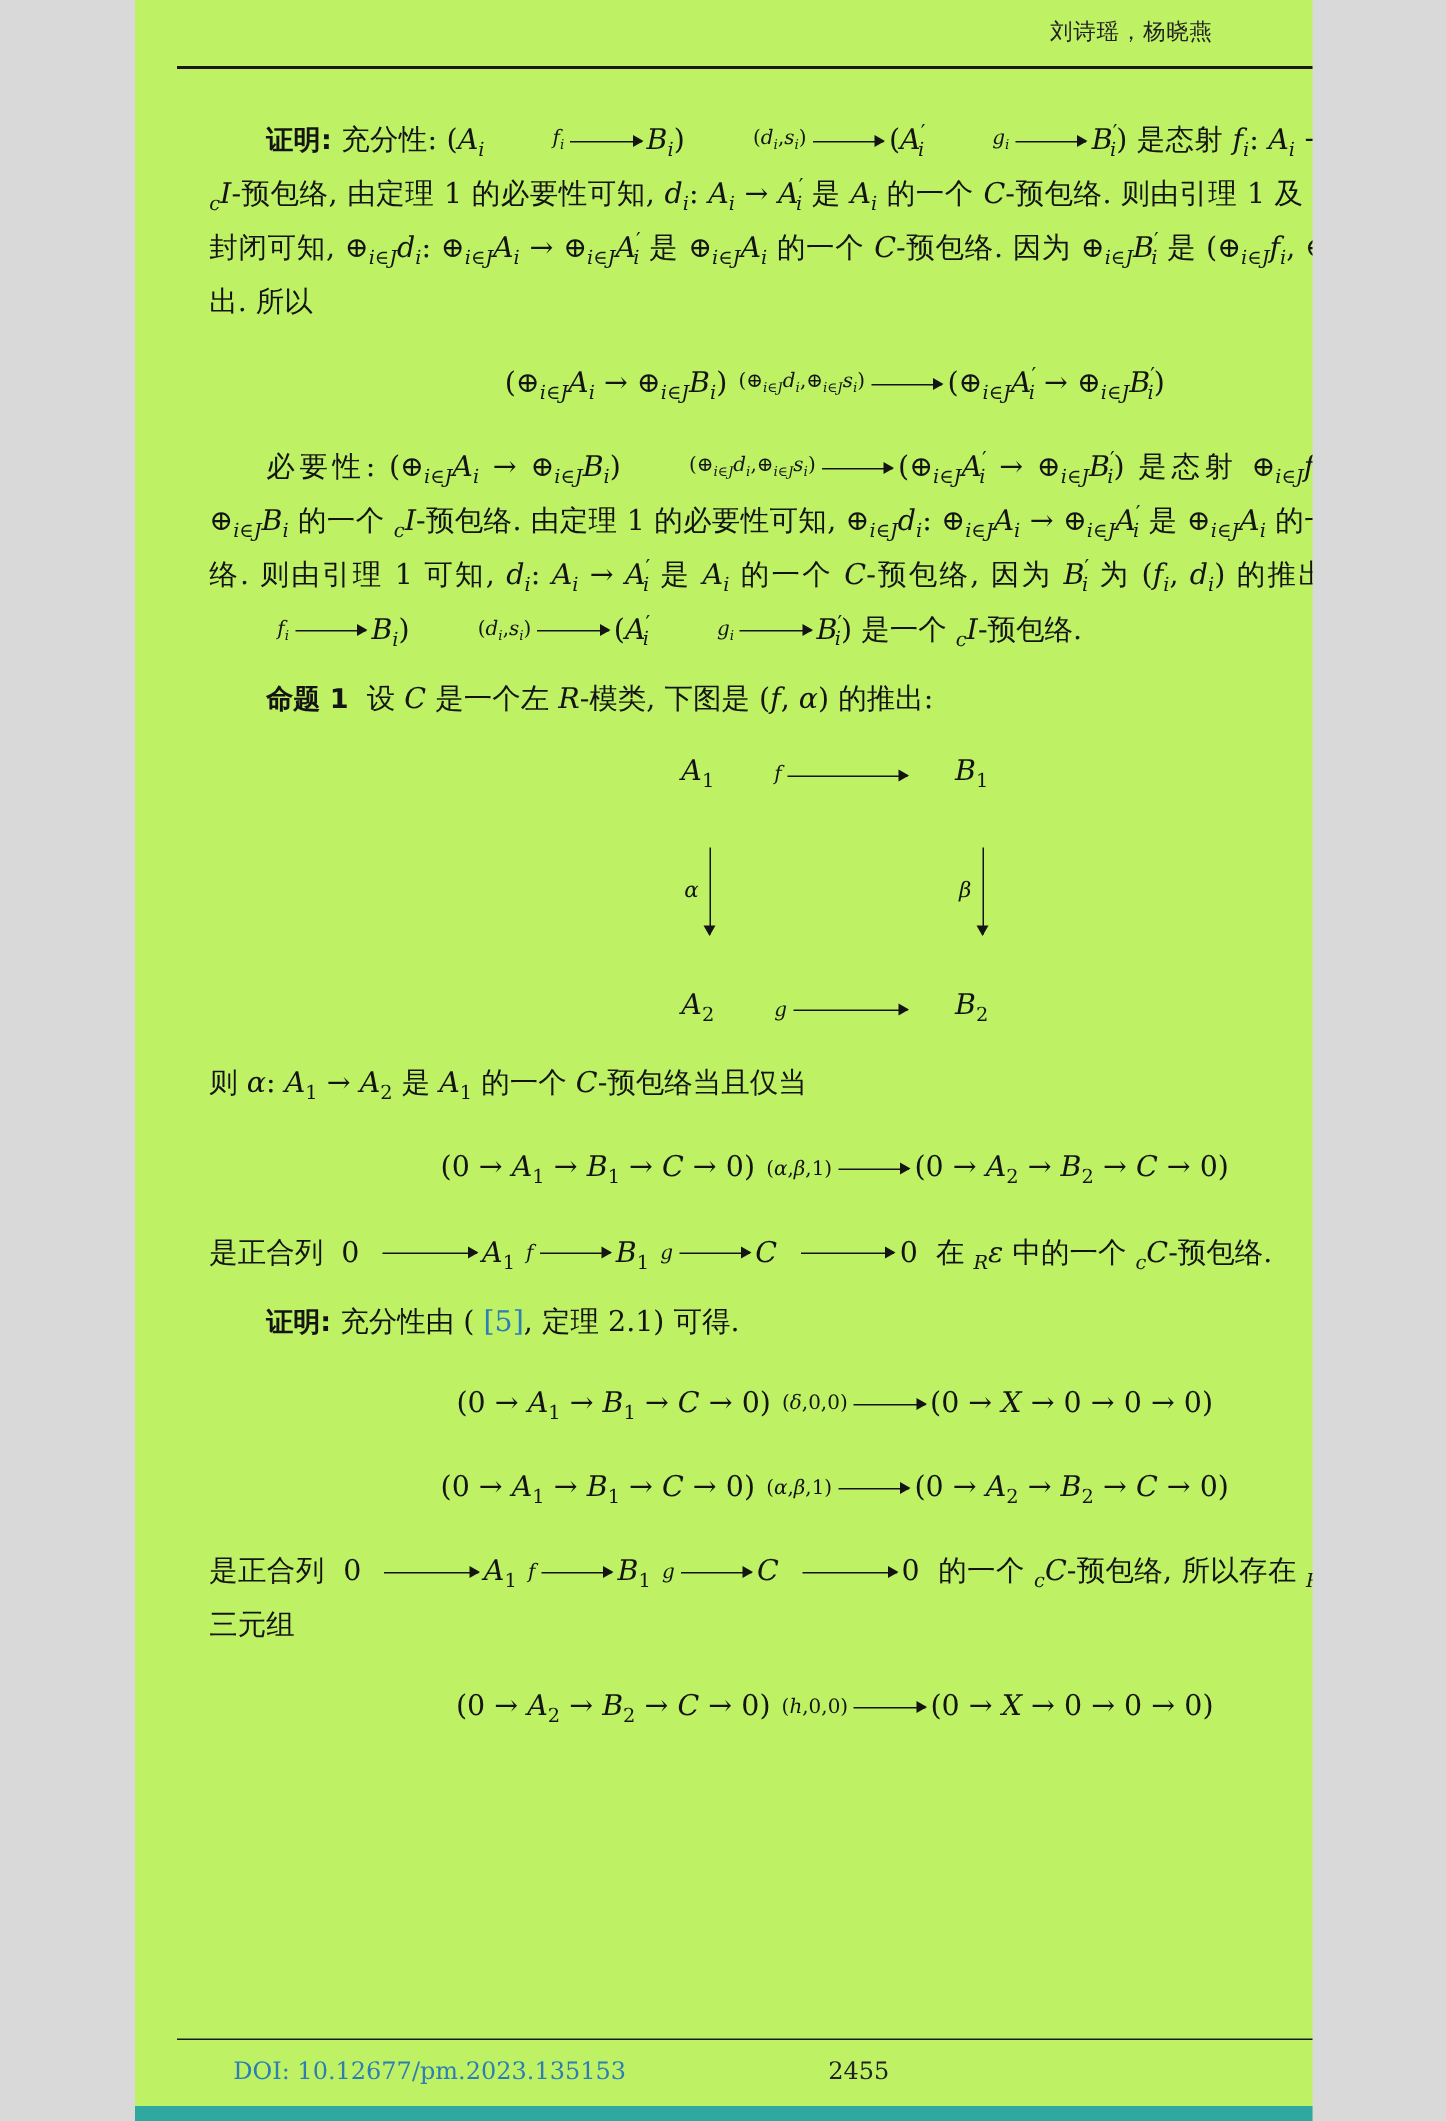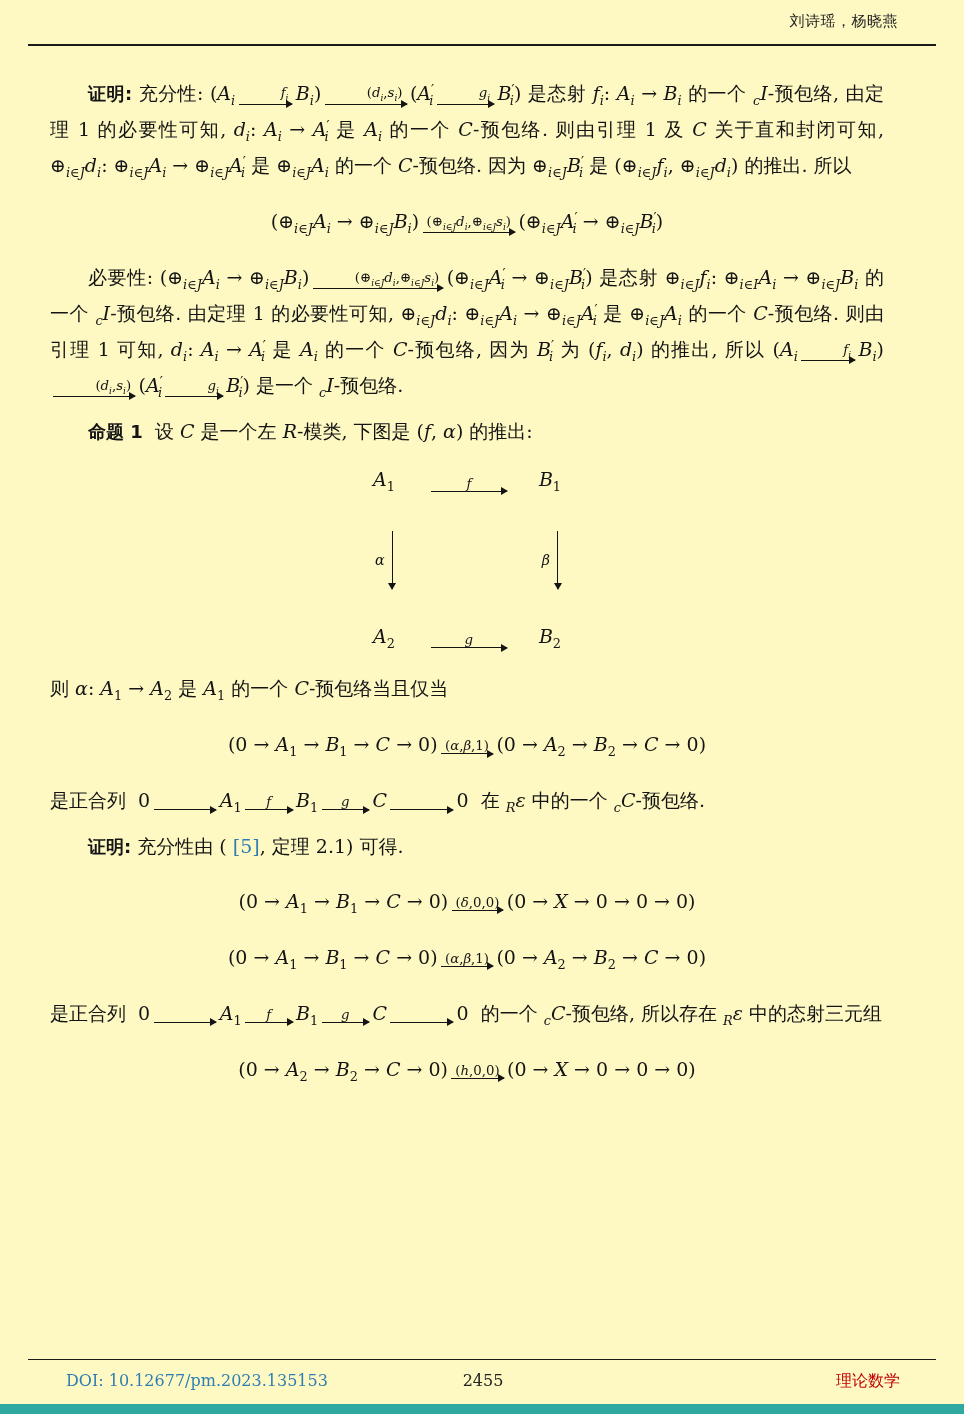--- a/index.html
+++ b/index.html
@@ -1,33 +1,33 @@
 <!DOCTYPE html>
 <html><head>
 <meta charset="utf-8">
 <style>
   html, body { margin: 0; padding: 0; }
   body { background: #d9d9d9; font-family: "DejaVu Serif", "Liberation Serif", serif; }
-  .page { position: relative; width: 964px; height: 1414px; margin: 0 auto; background: #fef9c3; color: #141414; overflow: hidden; }
+  .page { position: relative; width: 785px; height: 1414px; margin: 0 auto; background: #bef264; color: #141414; overflow: hidden; }
 
   .header-authors { position: absolute; top: 12px; right: 66px; font-size: 15px; color: #222; letter-spacing: 0.5px; }
   .top-rule { position: absolute; top: 44px; left: 28px; width: 908px; border: 0; border-top: 2px solid #1a1a1a; margin: 0; }
 
   .content { position: absolute; top: 66px; left: 50px; width: 834px; font-size: 19px; line-height: 1.8; text-align: justify; }
   .para { margin: 10px 0; }
   .indent { text-indent: 2em; }
   .hd { font-weight: bold; font-family: "DejaVu Sans", "Liberation Sans", sans-serif; font-size: 0.95em; }
   .formula { margin: 20px 0; text-align: center; text-indent: 0; }
   i { font-style: italic; }
   sub, sup { font-size: 0.68em; }
   .cal { font-style: italic; }
   .ref { color: #2e7eb5; cursor: pointer; }
 
   
-  .xa { display: inline-flex; flex-direction: column; align-items: center; vertical-align: middle; margin: 0 0.18em; }
+  .xa { display: inline-flex; flex-direction: row; align-items: center; vertical-align: middle; margin: 0 0.18em; }
   .xl { font-size: 0.7em; line-height: 1.15; white-space: nowrap; padding: 0 0.3em; }
   .xr { position: relative; width: 100%; min-width: 2.5em; height: 0; border-top: 1.4px solid #141414; }
   .xr::after { content: ''; position: absolute; right: -1px; top: -4.7px; width: 0; height: 0;
                border-top: 4px solid transparent; border-bottom: 4px solid transparent; border-left: 7px solid #141414; }
   .xrl { min-width: 3.3em; }
 
   
   .pp { font-size: 0.72em; vertical-align: 0.45em; }
   .pi { margin-left: -0.38em; font-size: 0.68em; }
 

